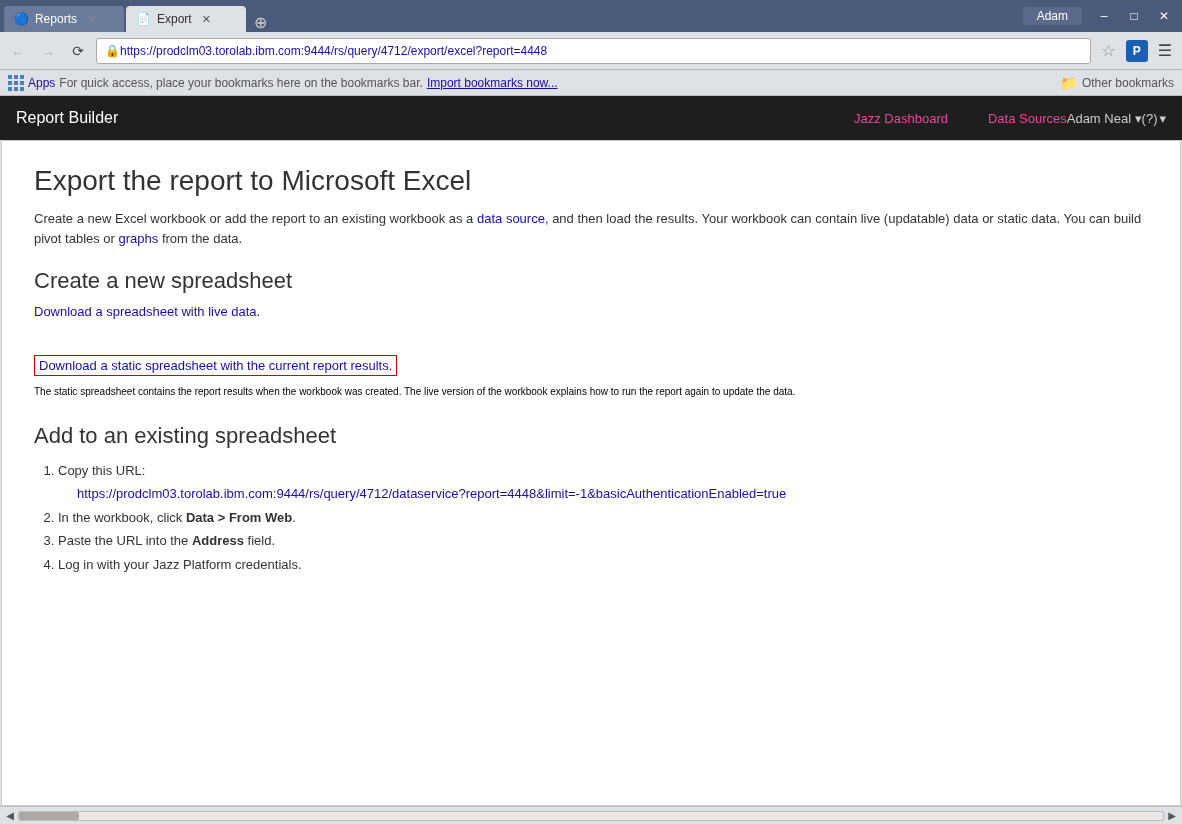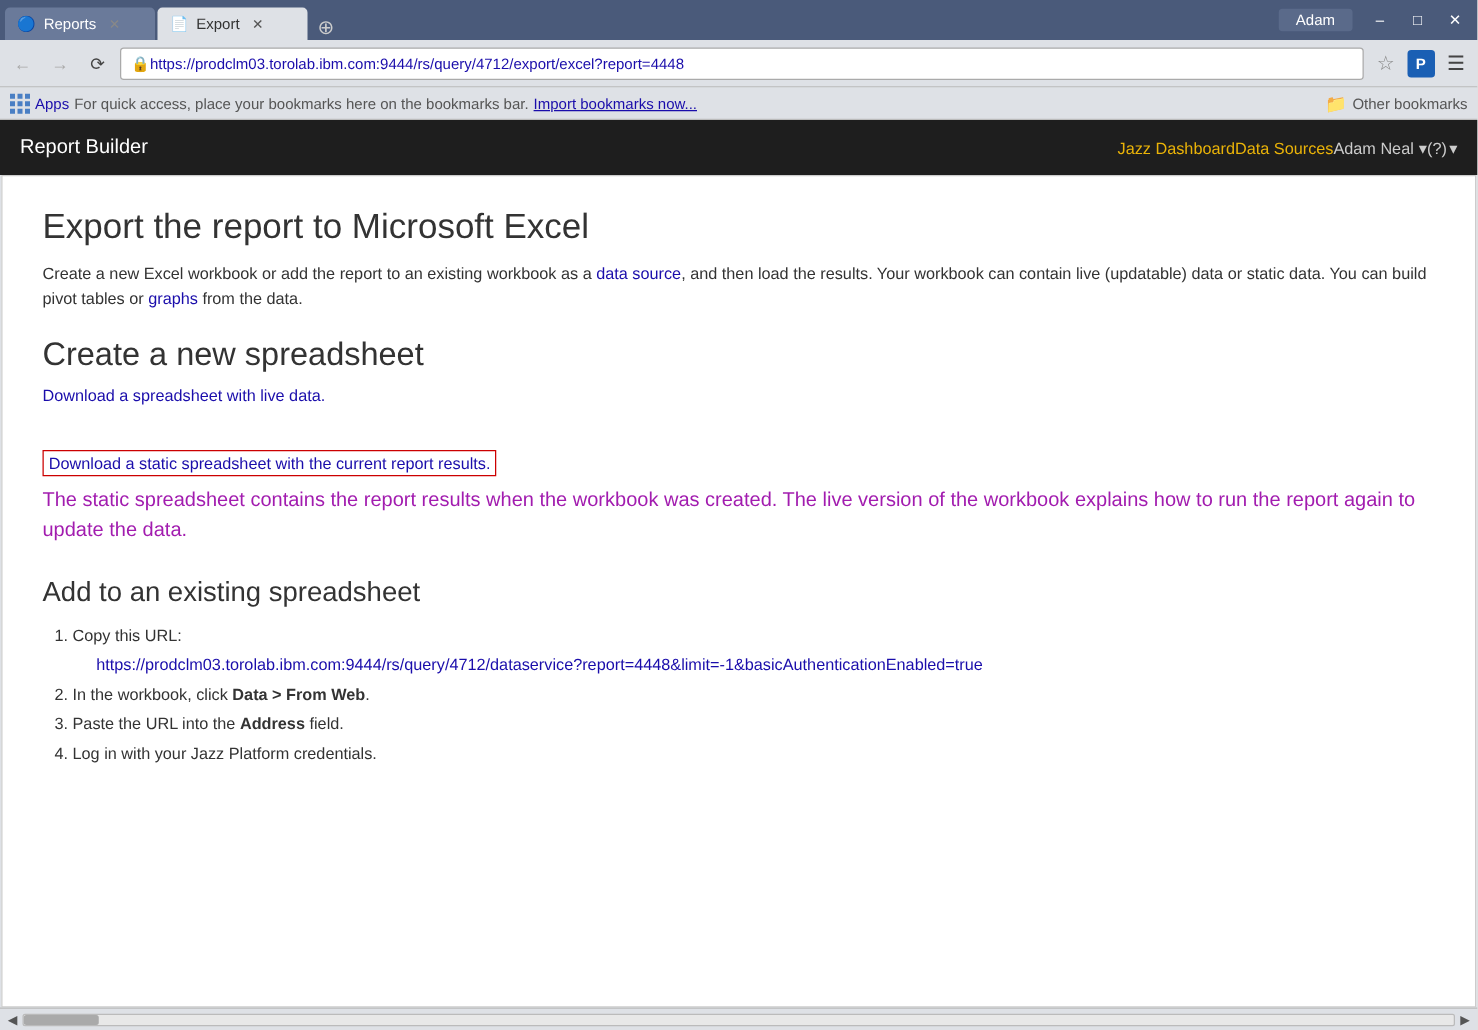--- a/index.html
+++ b/index.html
@@ -34,36 +34,36 @@
     
     .bookmarks-bar { background: #dee1e6; padding: 2px 8px; display: flex; align-items: center; font-size: 12px; color: #333; height: 26px; border-bottom: 1px solid #bbb; gap: 4px; }
     .bookmarks-text { color: #555; font-size: 12px; }
     .bookmarks-link { color: #1a0dab; text-decoration: underline; cursor: pointer; font-size: 12px; }
     .bookmarks-right { margin-left: auto; display: flex; align-items: center; gap: 4px; color: #555; font-size: 12px; }
     .folder-icon { color: #e8a020; font-size: 14px; }
 
     
     .app-navbar { background: #1e1e1e; color: #fff; height: 44px; display: flex; align-items: center; padding: 0 16px; }
     .app-title { font-size: 16px; color: #fff; font-weight: normal; flex: 1; }
-    .nav-link { color: #eab308; font-size: 13px; cursor: pointer; text-decoration: none; }
+    .nav-link { color: #ec4899; font-size: 13px; cursor: pointer; text-decoration: none; margin-left: 40px; }
     .nav-user { display: flex; align-items: center; gap: 4px; color: #ccc; font-size: 13px; cursor: pointer; }
     .nav-help { display: flex; align-items: center; gap: 2px; color: #ccc; font-size: 13px; cursor: pointer; }
 
     
     .main-content { flex: 1; background: #fff; overflow-y: auto; padding: 24px 32px; border: 1px solid #ccc; margin: 0 1px; }
 
     
     .page-title { font-size: 28px; font-weight: normal; color: #333; margin-bottom: 12px; }
     .intro-text { font-size: 13px; color: #333; line-height: 1.5; margin-bottom: 20px; }
     .intro-link { color: #1a0dab; text-decoration: none; cursor: pointer; }
-    .section-title { font-size: 26px; font-weight: normal; color: #333; margin-bottom: 10px; }
+    .section-title { font-size: 22px; font-weight: normal; color: #333; margin-bottom: 10px; }
     .live-link { color: #1a0dab; text-decoration: none; cursor: pointer; font-size: 13px; display: block; margin-bottom: 8px; }
     .static-link-box { display: inline-block; border: 1px solid #c00; padding: 2px 4px; margin-bottom: 8px; cursor: pointer; margin-top: 28px; }
     .static-link { color: #1a0dab; text-decoration: none; font-size: 13px; }
-    .note-text { font-size: 16px; color: #a21caf; line-height: 1.5; margin-bottom: 24px; }
+    .note-text { font-size: 10px; color: #000000; line-height: 1.5; margin-bottom: 24px; }
     .add-section-title { font-size: 22px; font-weight: normal; color: #333; margin-bottom: 10px; }
     .steps-list { padding-left: 24px; }
     .steps-list li { font-size: 13px; color: #333; line-height: 1.8; }
     .step-link { color: #1a0dab; text-decoration: none; cursor: pointer; margin-left: 19px; }
 
     
     .scrollbar-area { height: 18px; background: #dee1e6; border-top: 1px solid #bbb; display: flex; align-items: center; padding: 0 2px; }
     .scrollbar-track { flex: 1; height: 10px; background: #e8e8e8; border: 1px solid #bbb; border-radius: 2px; position: relative; }
     .scrollbar-thumb { width: 60px; height: 8px; background: #aaa; border-radius: 2px; position: absolute; left: 0; top: 0; }
     .scroll-arrow { width: 16px; height: 16px; display: flex; align-items: center; justify-content: center; cursor: pointer; color: #555; font-size: 10px; }

